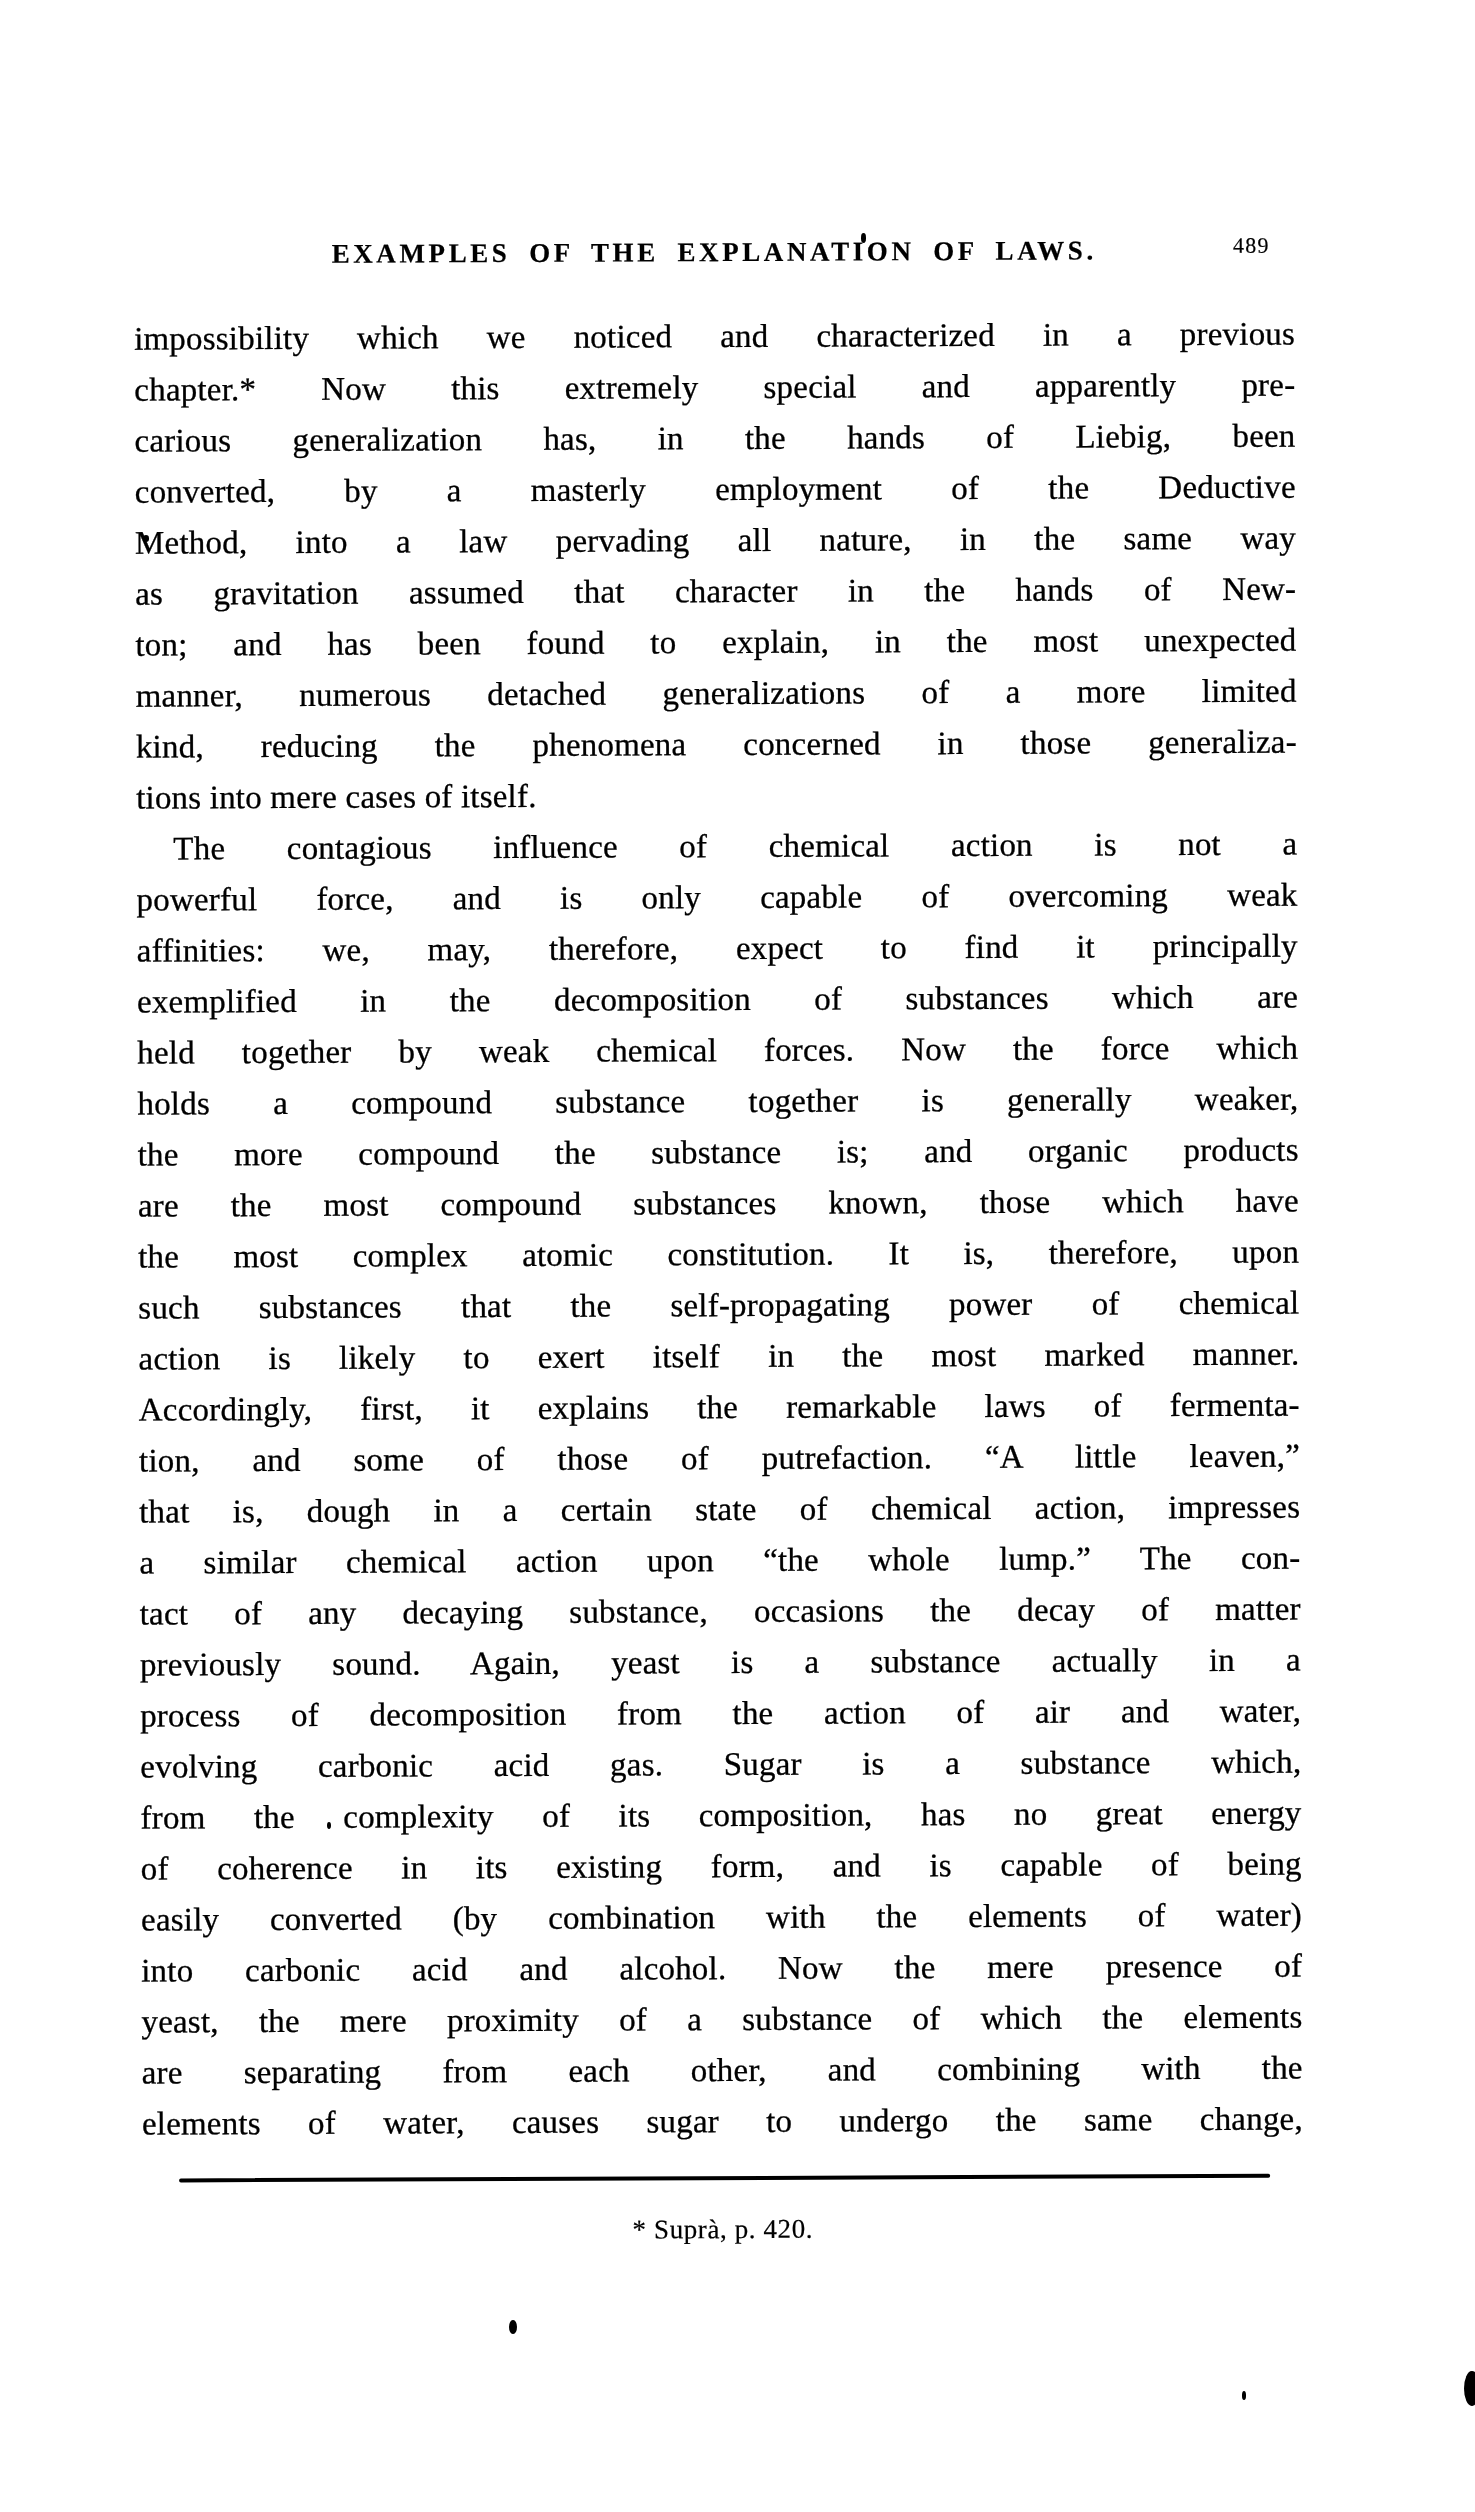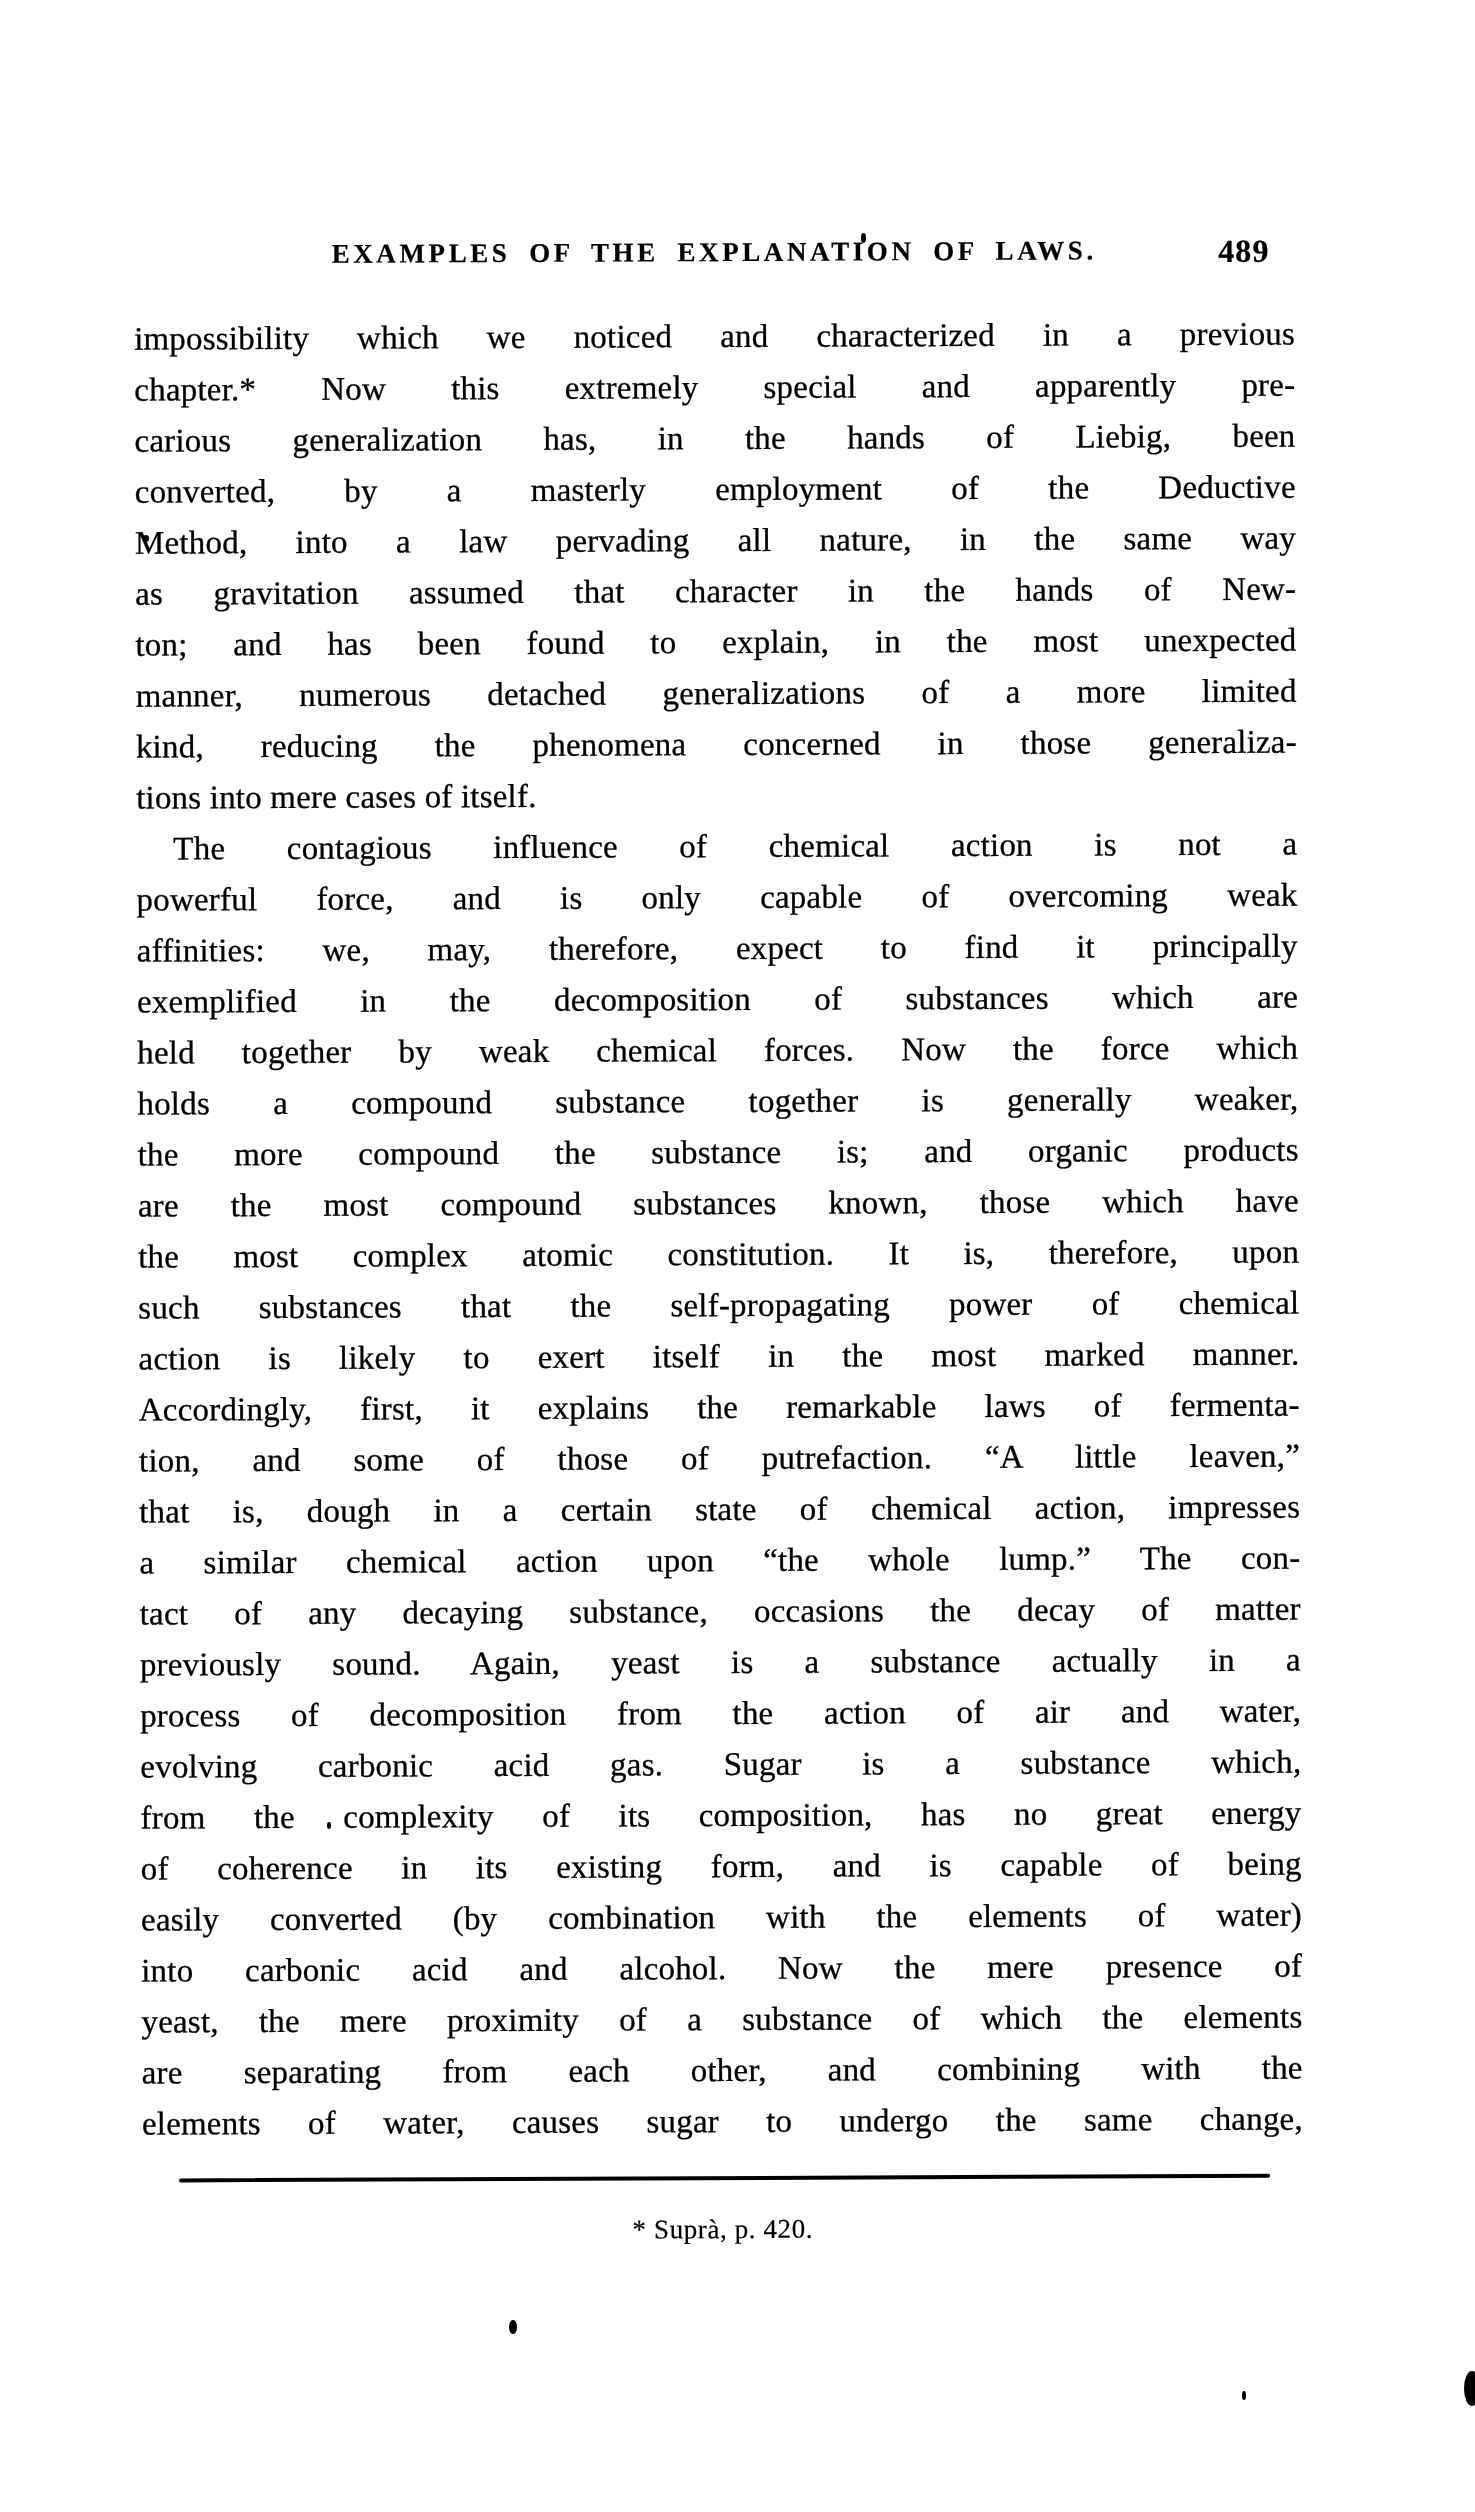--- a/index.html
+++ b/index.html
@@ -37,22 +37,22 @@
     font-weight: bold;
     letter-spacing: 3.6px;
     word-spacing: 8.3px;
     white-space: nowrap;
     -webkit-text-stroke: 0.2px #000;
   }
   .page-number {
     position: absolute;
     right: 25px;
     top: -2.4px;
-    font-size: 32px;
-    font-weight: bold;
+    font-size: 22px;
+    font-weight: normal;
     letter-spacing: 1.2px;
     -webkit-text-stroke: 0.2px #000;
   }
   
   .page-body {
     position: absolute;
     left: 137px;
     top: 311px;
     width: 1161px;
   }

